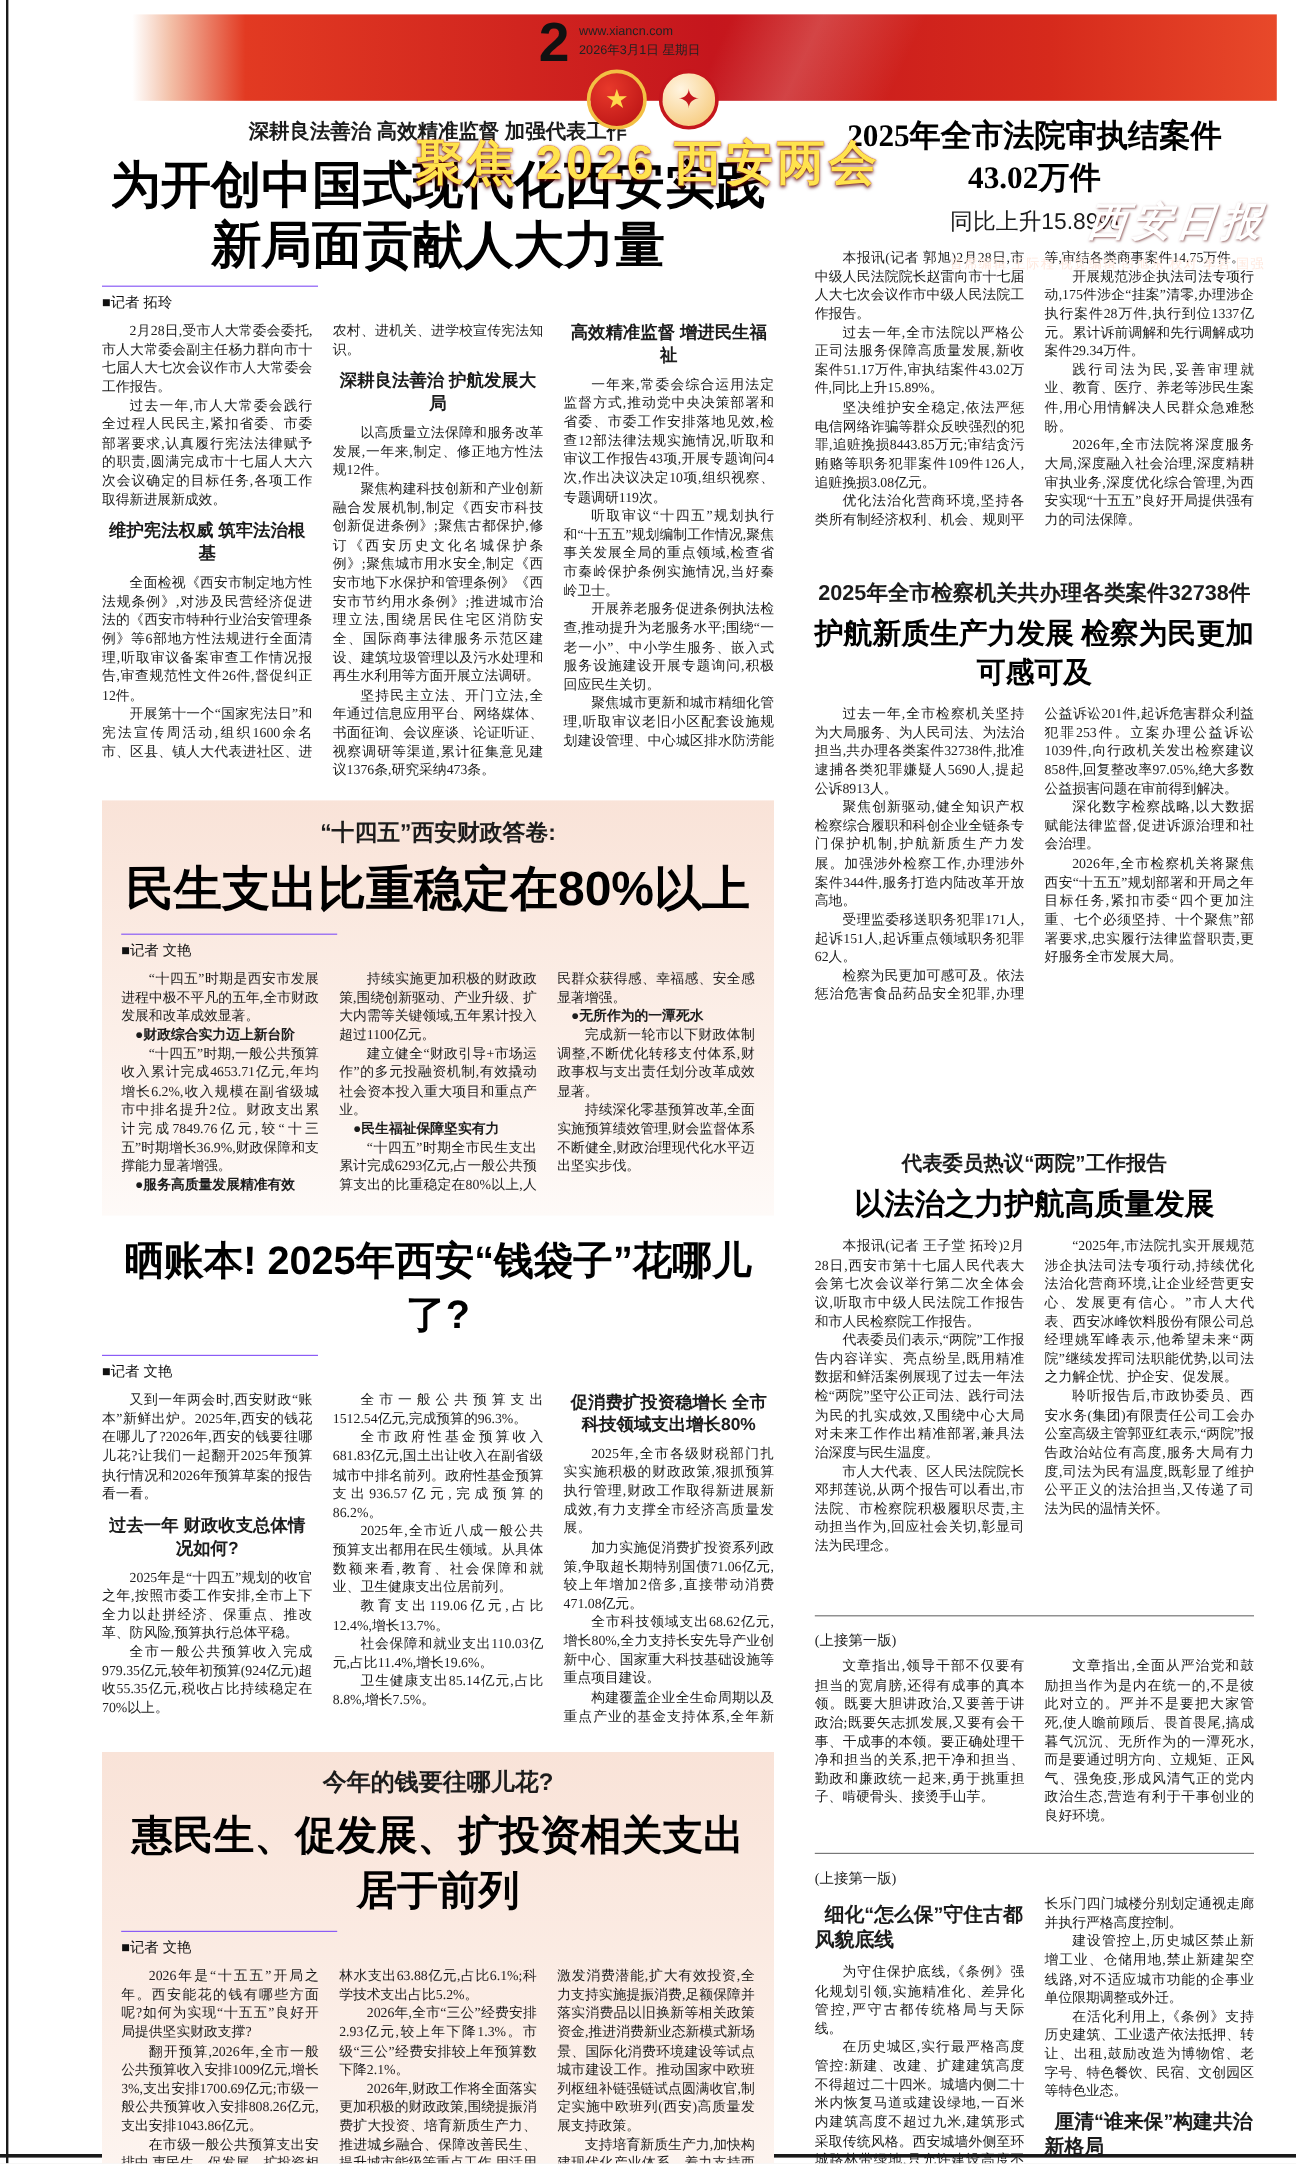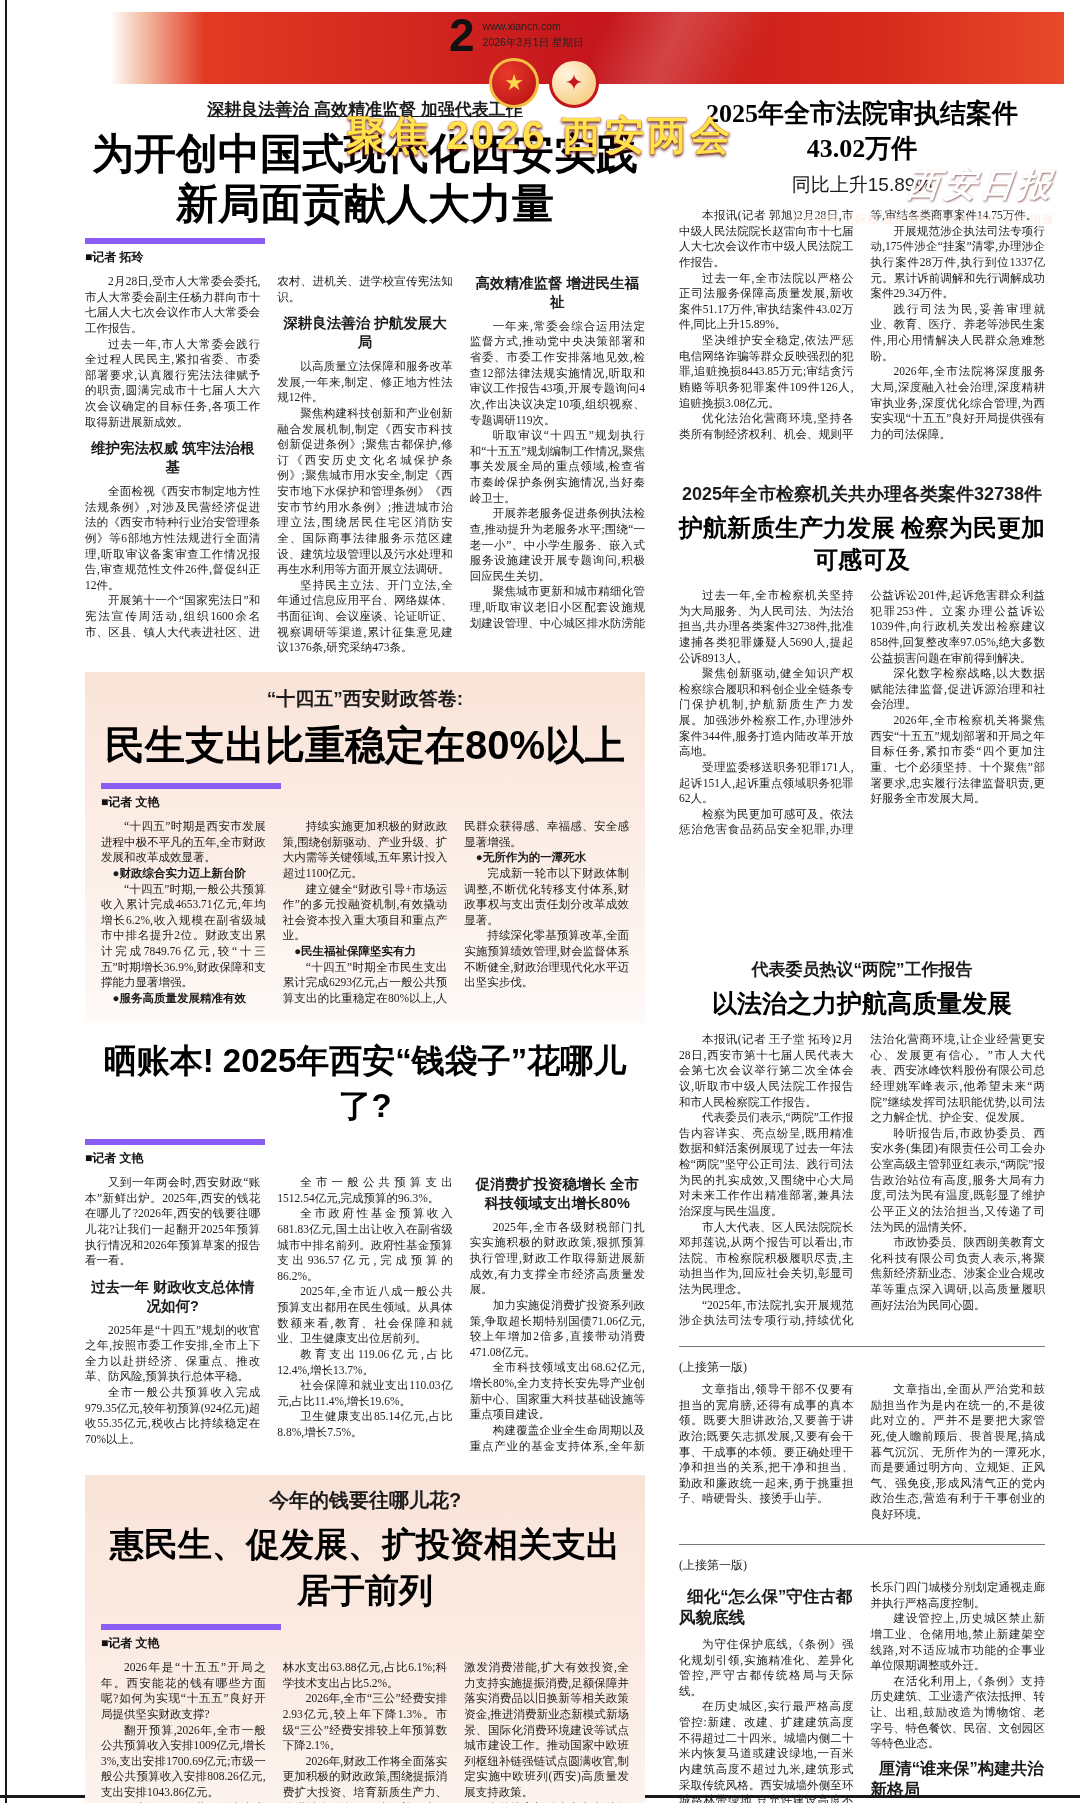--- a/index.html
+++ b/index.html
@@ -30,32 +30,32 @@
           letter-spacing:4px;transform:skewX(-6deg);text-shadow:1px 1px 2px rgba(80,0,0,.6);}
   .editors{font-size:11px;color:#ffe9df;margin-top:4px;letter-spacing:1px;}
 
   
   .content{position:absolute;top:96px;left:85px;width:960px;display:flex;gap:34px;}
   .col-left{width:560px;flex:0 0 560px;}
   .col-right{width:366px;flex:0 0 366px;}
 
   
   .kicker{font-family:"Liberation Sans",sans-serif;font-weight:bold;text-align:center;}
-  .byline{font-family:"Liberation Sans",sans-serif;font-size:12px;font-weight:bold;color:#111;
-          border-top:6px solid #8b5cf6;width:180px;padding-top:5px;margin:10px 0 8px;}
+  .byline{font-family:"Liberation Sans",sans-serif;font-size:12px;font-weight:normal;color:#111;
+          border-top:1px solid #8b5cf6;width:180px;padding-top:5px;margin:10px 0 8px;}
   .flow{column-gap:17px;text-align:justify;overflow:hidden;}
   .flow p{margin:0;text-indent:2em;font-size:11.5px;line-height:1.36;}
   .flow p.b{font-weight:bold;text-indent:1em;font-family:"Liberation Sans",sans-serif;}
   .flow h4{font-family:"Liberation Sans",sans-serif;font-size:14.5px;text-align:center;margin:9px 0 7px;
            break-inside:avoid;line-height:1.3;}
   .cols3{column-count:3;}
   .cols2{column-count:2;}
 
   
-  .a1-kicker{font-size:17px;margin:2px 0 8px;text-decoration:underline;}
+  .a1-kicker{font-size:17px;margin:2px 0 8px;}
   .a1-title{font-family:"Liberation Sans",sans-serif;font-weight:900;font-size:42px;line-height:1.18;
             text-align:center;margin:0;color:#000;}
   .a1-body{height:384px;margin-top:4px;}
 
   .boxed{background:linear-gradient(180deg,#f9e3d8 0%,#fcefe8 55%,#fefaf8 100%);
          padding:12px 16px 14px;margin-top:14px;}
   .fin-kicker{font-size:19px;margin:2px 0 6px;}
   .fin-title{font-family:"Liberation Sans",sans-serif;font-weight:900;font-size:40px;text-align:center;margin:0;color:#000;}
   .fin-body{height:190px;margin-top:2px;}
 
@@ -226,21 +226,20 @@
 
       <div>
         <div class="kicker dep-kicker">代表委员热议“两院”工作报告</div>
         <h2 class="r-title dep-title">以法治之力护航高质量发展</h2>
         <div class="flow cols2 dep-body">
             <p>本报讯(记者 王子堂 拓玲)2月28日,西安市第十七届人民代表大会第七次会议举行第二次全体会议,听取市中级人民法院工作报告和市人民检察院工作报告。</p>
             <p>代表委员们表示,“两院”工作报告内容详实、亮点纷呈,既用精准数据和鲜活案例展现了过去一年法检“两院”坚守公正司法、践行司法为民的扎实成效,又围绕中心大局对未来工作作出精准部署,兼具法治深度与民生温度。</p>
             <p>市人大代表、区人民法院院长邓邦莲说,从两个报告可以看出,市法院、市检察院积极履职尽责,主动担当作为,回应社会关切,彰显司法为民理念。</p>
             <p>“2025年,市法院扎实开展规范涉企执法司法专项行动,持续优化法治化营商环境,让企业经营更安心、发展更有信心。”市人大代表、西安冰峰饮料股份有限公司总经理姚军峰表示,他希望未来“两院”继续发挥司法职能优势,以司法之力解企忧、护企安、促发展。</p>
             <p>聆听报告后,市政协委员、西安水务(集团)有限责任公司工会办公室高级主管郭亚红表示,“两院”报告政治站位有高度,服务大局有力度,司法为民有温度,既彰显了维护公平正义的法治担当,又传递了司法为民的温情关怀。</p>
-            <p>市政协委员、陕西朗美教育文化科技有限公司负责人表示,将聚焦新经济新业态、涉案企业合规改革等重点深入调研,以高质量履职画好法治为民同心圆。</p>
           </div>
       </div>
 
       <hr class="rule">
 
       <div>
         <div class="cont-label">(上接第一版)</div>
         <div class="flow cols2 cont1-body">
             <p>文章指出,领导干部不仅要有担当的宽肩膀,还得有成事的真本领。既要大胆讲政治,又要善于讲政治;既要矢志抓发展,又要有会干事、干成事的本领。要正确处理干净和担当的关系,把干净和担当、勤政和廉政统一起来,勇于挑重担子、啃硬骨头、接烫手山芋。</p>
             <p>文章指出,全面从严治党和鼓励担当作为是内在统一的,不是彼此对立的。严并不是要把大家管死,使人瞻前顾后、畏首畏尾,搞成暮气沉沉、无所作为的一潭死水,而是要通过明方向、立规矩、正风气、强免疫,形成风清气正的党内政治生态,营造有利于干事创业的良好环境。</p>

